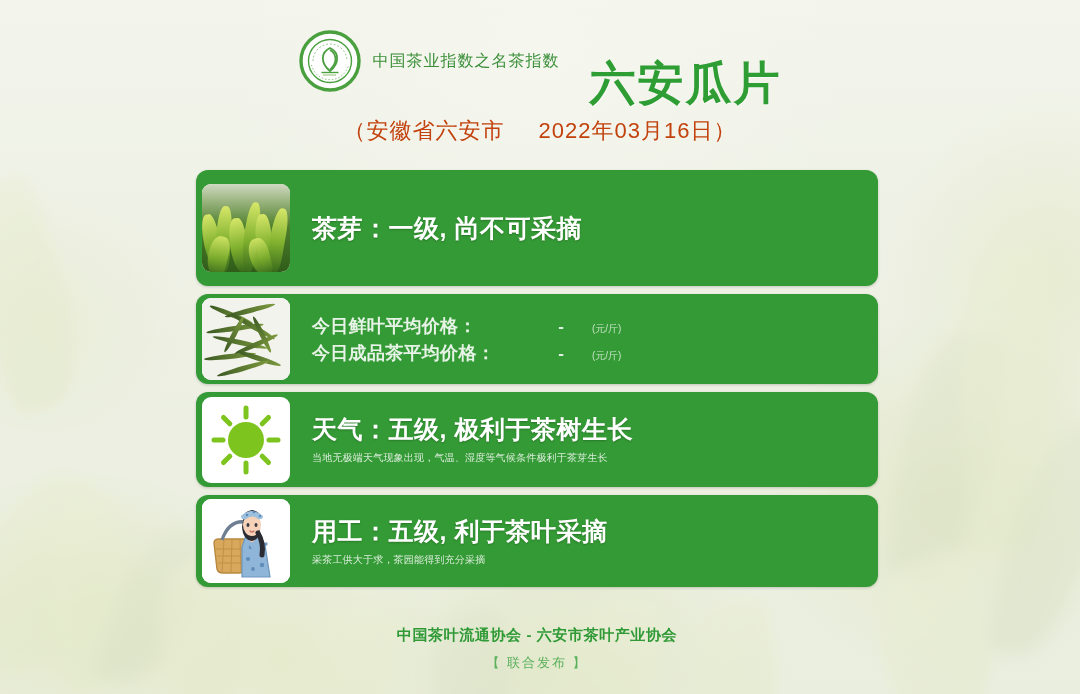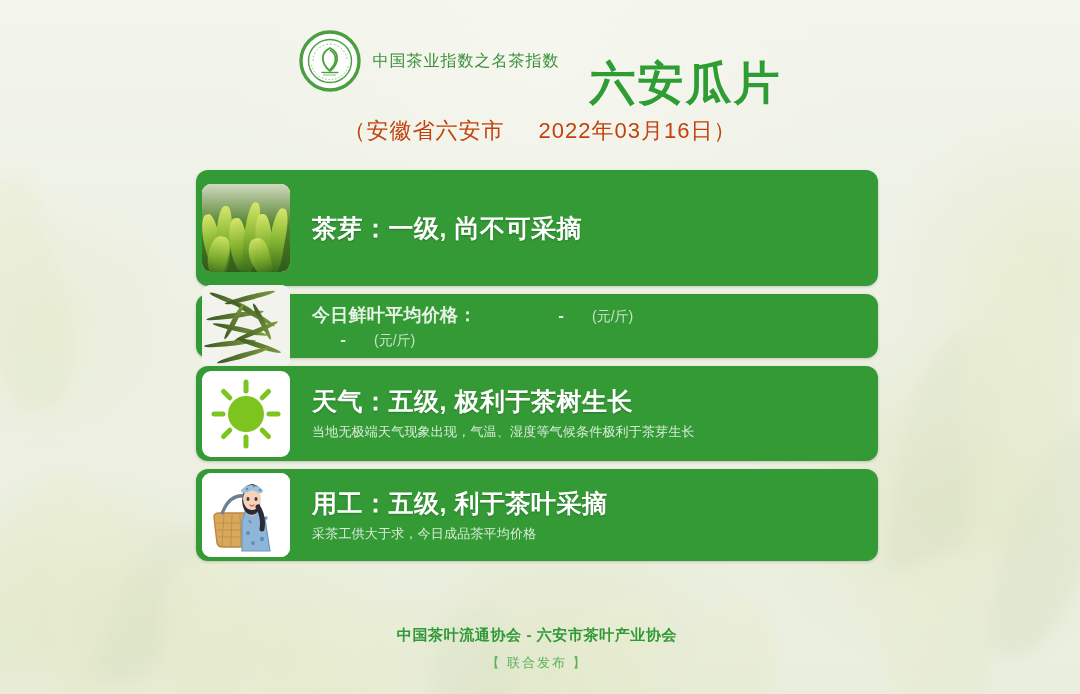--- a/index.html
+++ b/index.html
@@ -39,39 +39,39 @@
   .main-title{font-size:46px;color:#2e9e34;font-weight:bold;letter-spacing:2px;
     line-height:1;margin-left:18px;text-shadow:1px 1px 0 rgba(255,255,255,.5);margin-top:44px;}
   .subline{margin-top:10px;font-size:22px;color:#c2410c;letter-spacing:1px;}
   .subline .gap{display:inline-block;width:34px;}
 
   
   .cards{position:absolute;left:196px;top:170px;width:682px;z-index:5;}
   .card{position:relative;background:#349a35;border-radius:12px;margin-bottom:8px;
     box-shadow:0 1px 3px rgba(0,0,0,.18);display:flex;align-items:center;}
   .card-bud{height:116px;}
-  .card-price{height:64px;}
+  .card-price{height:90px;}
   .card-weather{height:95px;}
   .card-labor{height:92px;}
   .thumb{flex:0 0 auto;width:88px;height:84px;margin-left:6px;border-radius:9px;
     overflow:hidden;position:relative;background:#fff;}
   .card-bud .thumb{height:88px;}
   .card-price .thumb{height:82px;}
   .body{flex:1 1 auto;padding-left:22px;min-width:0;}
   .card-title{font-size:25px;color:#fff;font-weight:bold;letter-spacing:.5px;
     text-shadow:0 1px 2px rgba(0,0,0,.22);line-height:1.2;}
-  .card-sub{font-size:13px;color:rgba(255,255,255,.82);margin-top:7px;letter-spacing:.2px;}
+  .card-sub{font-size:10px;color:rgba(255,255,255,.82);margin-top:7px;letter-spacing:.2px;}
 
   
   .price-row{display:flex;align-items:baseline;margin:3px 0;}
   .price-label{font-size:18px;font-weight:bold;color:rgba(255,255,255,.88);
     width:218px;flex:0 0 auto;letter-spacing:.3px;}
   .price-val{font-size:17px;font-weight:bold;color:rgba(255,255,255,.85);
     width:62px;flex:0 0 auto;text-align:center;}
-  .price-unit{font-size:14px;color:rgba(255,255,255,.72);}
+  .price-unit{font-size:10px;color:rgba(255,255,255,.72);}
 
   
   .ph-bud{position:absolute;inset:0;background:
     linear-gradient(180deg,#cfd9c2 0%,#9fb784 18%,#4e7f2c 48%,#2f5c18 100%);}
   .ph-bud .b{position:absolute;border-radius:52% 48% 30% 70%;
     background:linear-gradient(175deg,#d8e86a,#7fb02e 55%,#37691c);}
   .ph-dry{position:absolute;inset:0;background:#f3f3ee;}
   .ph-dry .s{position:absolute;background:linear-gradient(90deg,#3c5a24,#7d9a3e);
     border-radius:50%;}
 
@@ -171,20 +171,21 @@
         <div class="s" style="left:12px;top:34px;width:40px;height:5px;transform:rotate(-62deg);"></div>
       </div>
     </div>
     <div class="body">
       <div class="price-row">
         <span class="price-label">今日鲜叶平均价格：</span>
         <span class="price-val">-</span>
         <span class="price-unit">(元/斤)</span>
       </div>
       <div class="price-row">
+        <span class="price-label">今日成品茶平均价格：</span>
         <span class="price-val">-</span>
         <span class="price-unit">(元/斤)</span>
       </div>
     </div>
   </div>
 
   <div class="card card-weather">
     <div class="icon-box">
       <svg width="88" height="86" viewBox="0 0 88 86" aria-hidden="true">
         <circle cx="44" cy="43" r="18" fill="#7ec41e"></circle>
@@ -253,21 +254,21 @@
             <ellipse cx="46" cy="26" rx="1.5" ry="2"></ellipse>
             <ellipse cx="54" cy="26" rx="1.5" ry="2"></ellipse>
           </g>
         <path d="M48 32 Q50 34 52 32" fill="none" stroke="#c9726c" stroke-width="1.3" stroke-linecap="round"></path>
 
         <path d="M56 34 Q62 44 60 56" fill="none" stroke="#2b2b33" stroke-width="5" stroke-linecap="round"></path>
       </svg>
     </div>
     <div class="body">
       <div class="card-title">用工：五级, 利于茶叶采摘</div>
-      <div class="card-sub">采茶工供大于求，今日成品茶平均价格</div>
+      <div class="card-sub">采茶工供大于求，茶园能得到充分采摘</div>
     </div>
   </div>
 
 </div>
 
 <div class="footer">
   <div class="f1">中国茶叶流通协会 - 六安市茶叶产业协会</div>
   <div class="f2">【 联合发布 】</div>
 </div>
 

